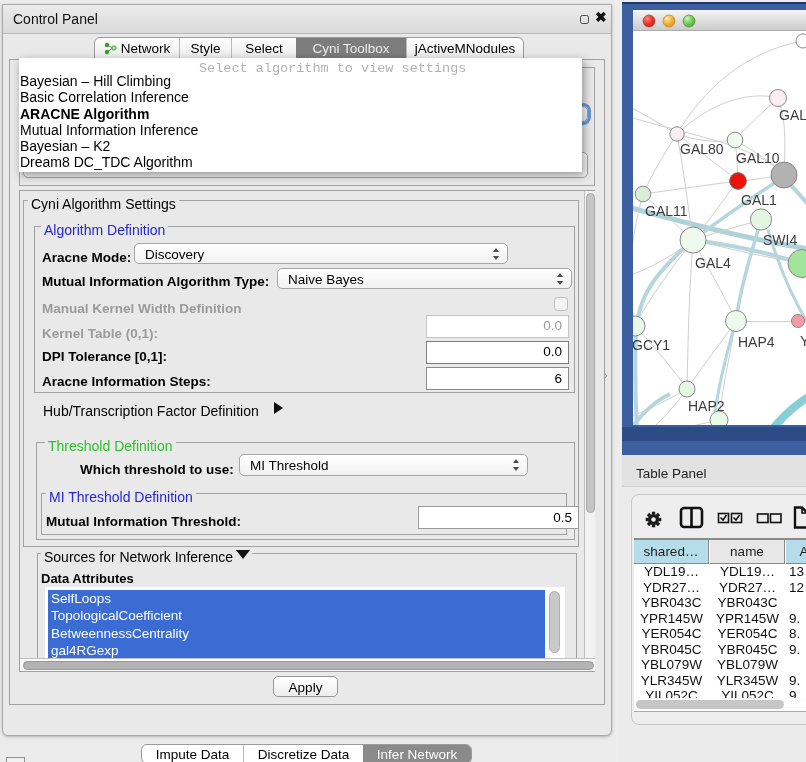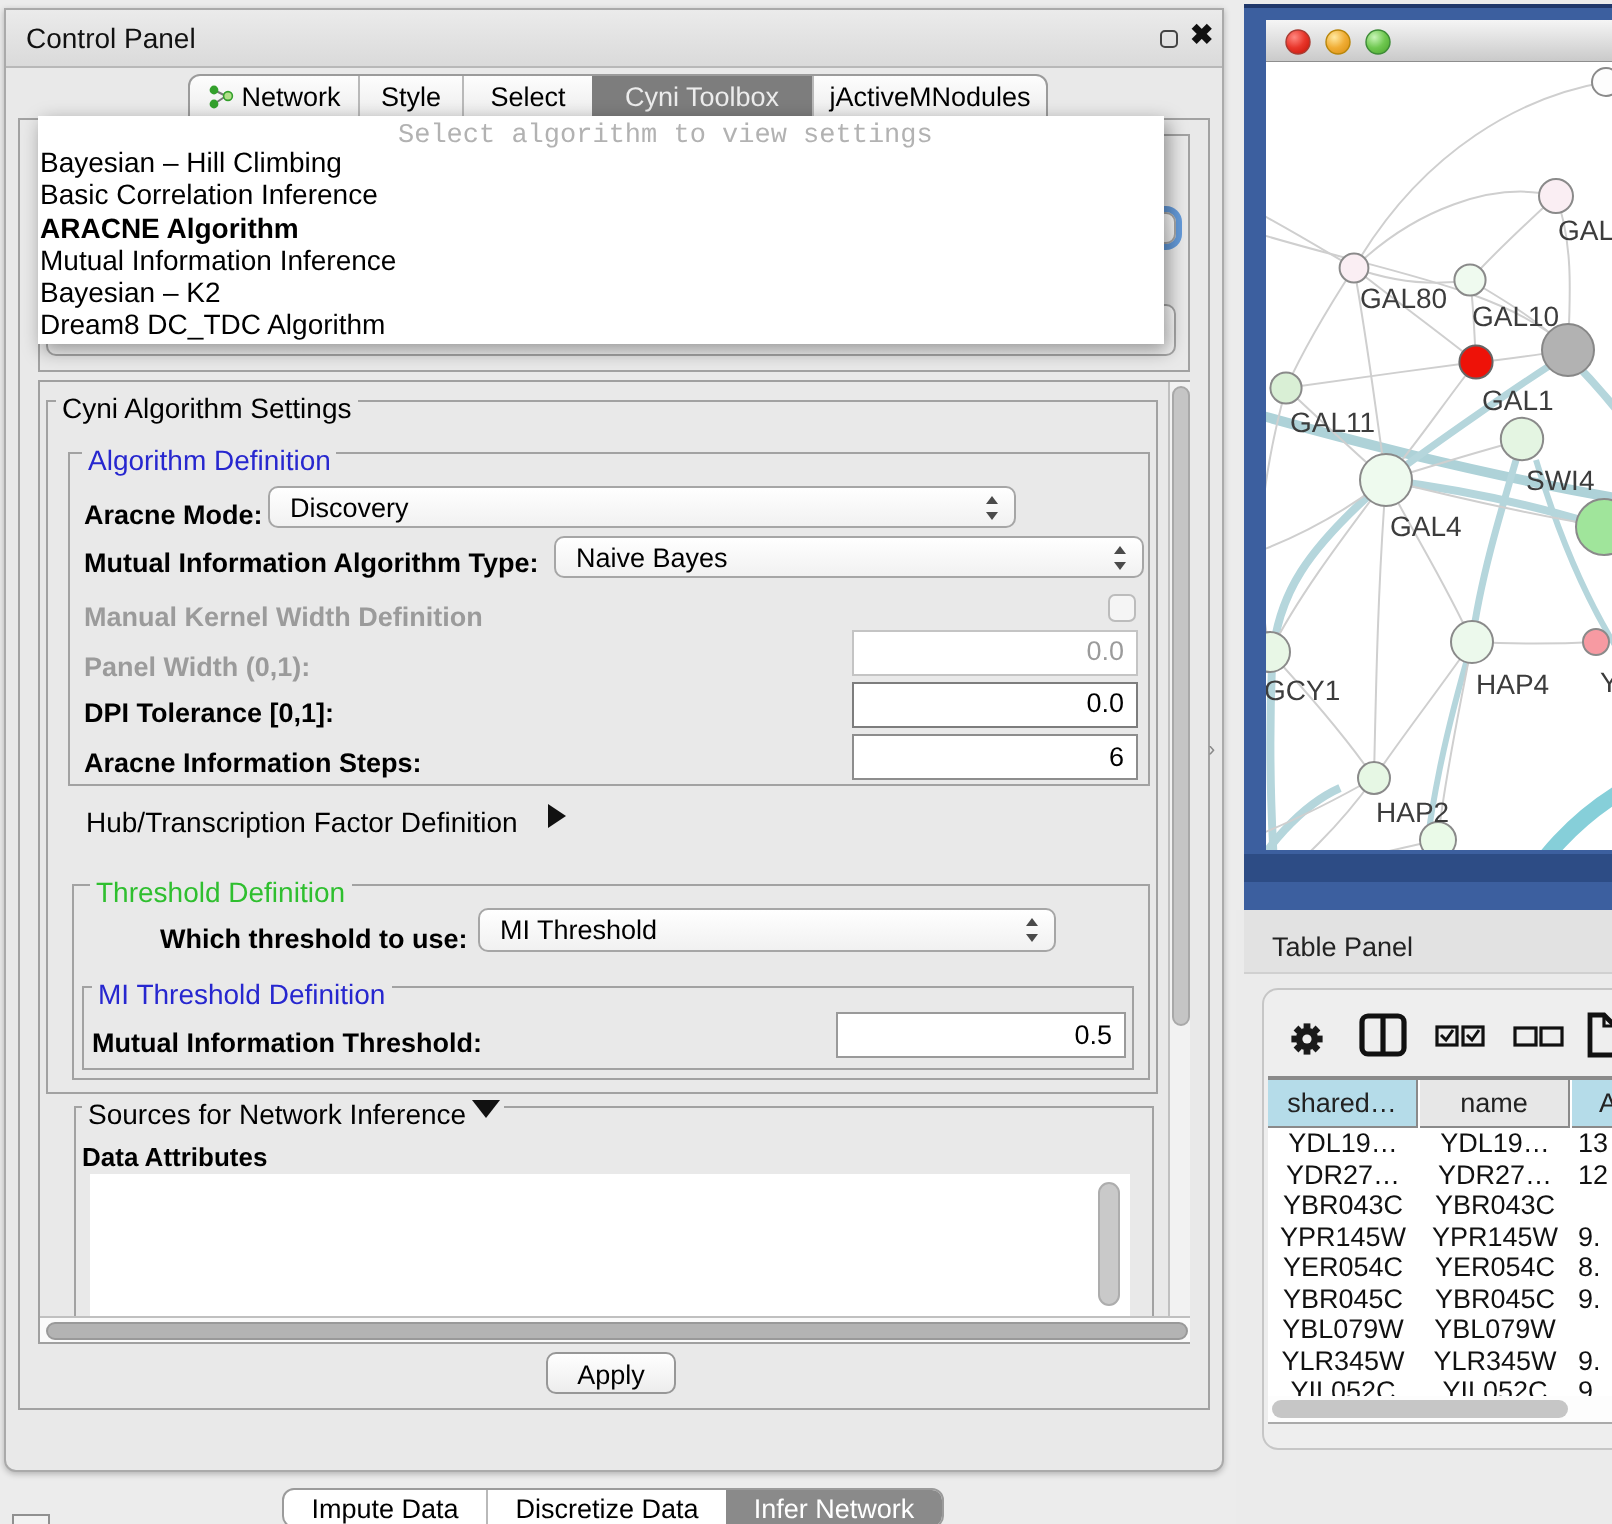--- a/index.html
+++ b/index.html
@@ -65,21 +65,21 @@
       <div class="ctext">Discovery</div>
       <div class="arrows"></div>
     </div>
   <div class="lbl b" style="left:39px; top:269px;">Mutual Information Algorithm Type:</div>
   <div class="combo" style="left:274px; top:263px; width:295px; height:21px;">
       <div class="ctext">Naive Bayes</div>
       <div class="arrows"></div>
     </div>
   <div class="lbl b" style="left:39px; top:296px; color:#9b9b9b;">Manual Kernel Width Definition</div>
   <div class="abs" style="left:551px; top:292px; width:14px; height:14px; background:#f5f5f5; border:1px solid #bcbcbc; border-radius:3.5px;"></div>
-  <div class="lbl b" style="left:39px; top:321px; color:#9b9b9b;">Panel Width (0,1):</div>
+  <div class="lbl b" style="left:39px; top:321px; color:#9b9b9b;">Kernel Table (0,1):</div>
   <div class="fld" style="left:423px; top:310px; width:143px; height:23px; border:1px solid #c4c4c4; color:#9b9b9b; line-height:20px;">0.0</div>
   <div class="lbl b" style="left:39px; top:344px;">DPI Tolerance [0,1]:</div>
   <div class="fld" style="left:423px; top:336px; width:143px; height:23px; border:1.5px solid #7d7d7d; color:#000; line-height:20px;">0.0</div>
   <div class="lbl b" style="left:39px; top:369px;">Aracne Information Steps:</div>
   <div class="fld" style="left:423px; top:362px; width:143px; height:23px; border:1px solid #8d8d8d; color:#000; line-height:21px;">6</div>
 
   <div class="lbl" style="left:40px; top:399px; font-size:14px;">Hub/Transcription Factor Definition</div>
   <div class="abs" style="left:271px; top:397px; width:0; height:0; border-top:6px solid transparent; border-bottom:6px solid transparent; border-left:9px solid #111;"></div>
 
   <div class="abs gb" style="left:33px; top:437px; width:539px; height:98px;">
@@ -88,29 +88,32 @@
   <div class="lbl b" style="left:77px; top:457px;">Which threshold to use:</div>
   <div class="combo" style="left:236px; top:449px; width:289px; height:22px;">
       <div class="ctext">MI Threshold</div>
       <div class="arrows"></div>
     </div>
 
   <div class="abs gb" style="left:38px; top:488px; width:526px; height:42px;">
     <div class="gblabel" style="left:4px; color:#2727cf;">MI Threshold Definition</div>
   </div>
   <div class="lbl b" style="left:43px; top:509px;">Mutual Information Threshold:</div>
-  <div class="fld" style="left:415px; top:501px; width:145px; height:23px; border:1px solid #9a9a9a; color:#000; line-height:21px;">0.5</div>
+  <div class="fld" style="left:415px; top:501px; width:161px; height:23px; border:1px solid #9a9a9a; color:#000; line-height:21px;">0.5</div>
 
   <div class="abs gb" style="left:34px; top:548px; width:540px; height:112px; border-bottom:none;">
     <div class="gblabel" style="left:3px;">Sources for Network Inference&nbsp;&nbsp;&nbsp;&nbsp;</div>
   </div>
   <div class="abs" style="left:233px; top:545px; width:0; height:0; border-left:7px solid transparent; border-right:7px solid transparent; border-top:9px solid #111; z-index:5;"></div>
   <div class="lbl b" style="left:38px; top:566px; font-size:13px;">Data Attributes</div>
 
   <div class="abs" style="left:42px; top:582px; width:520px; height:77px; background:#fff; overflow:hidden;">
+    <div style="position:absolute; left:3px; top:2.5px; width:497px; height:71px; background:#3b6cd4; color:#fff; font-size:13.5px; line-height:17.5px; padding-left:3px;">
+      SelfLoops<br>TopologicalCoefficient<br>BetweennessCentrality<br>gal4RGexp
+    </div>
     <div style="position:absolute; right:5px; top:4px; width:11px; height:62px; background:#c9c9c9; border:1px solid #adadad; border-radius:6px;"></div>
   </div>
 
   <div class="abs" style="left:581px; top:186px; width:11px; height:470px; background:#f2f2f2; border-left:1px solid #c0c0c0;"></div>
   <div class="abs" style="left:582.5px; top:188px; width:9px; height:320px; background:#c5c5c5; border:1px solid #a8a8a8; border-radius:5px;"></div>
   <div class="abs" style="left:17px; top:653px; width:575px; height:13px; background:#fafafa; border-top:1px solid #c0c0c0;"></div>
   <div class="abs" style="left:20px; top:655.5px; width:571px; height:9px; background:#b3b3b3; border:1px solid #999; border-radius:5px;"></div>
 
   <div class="abs" style="left:270px; top:671px; width:65px; height:21px; background:linear-gradient(#ffffff,#ededed); border:1px solid #979797; border-radius:5px; text-align:center; font-size:13.5px; line-height:21px;">Apply</div>
 

